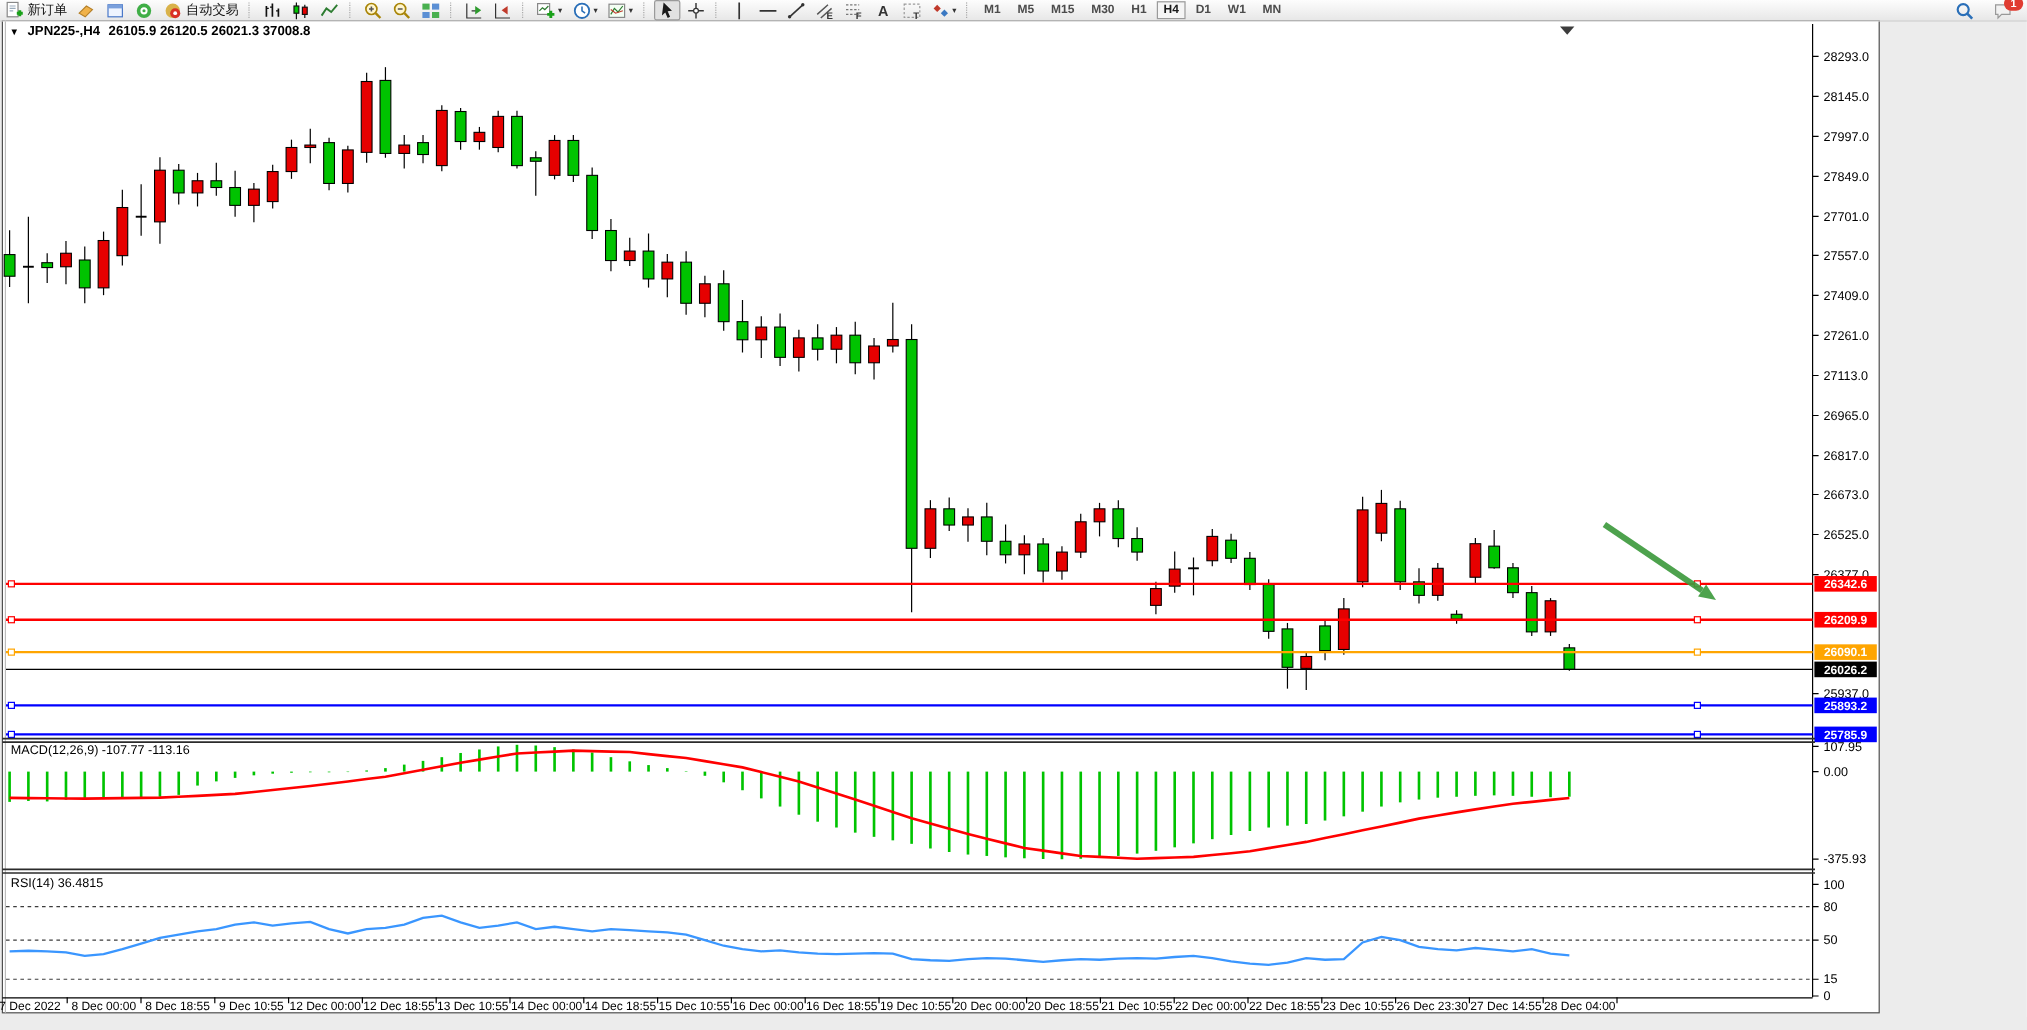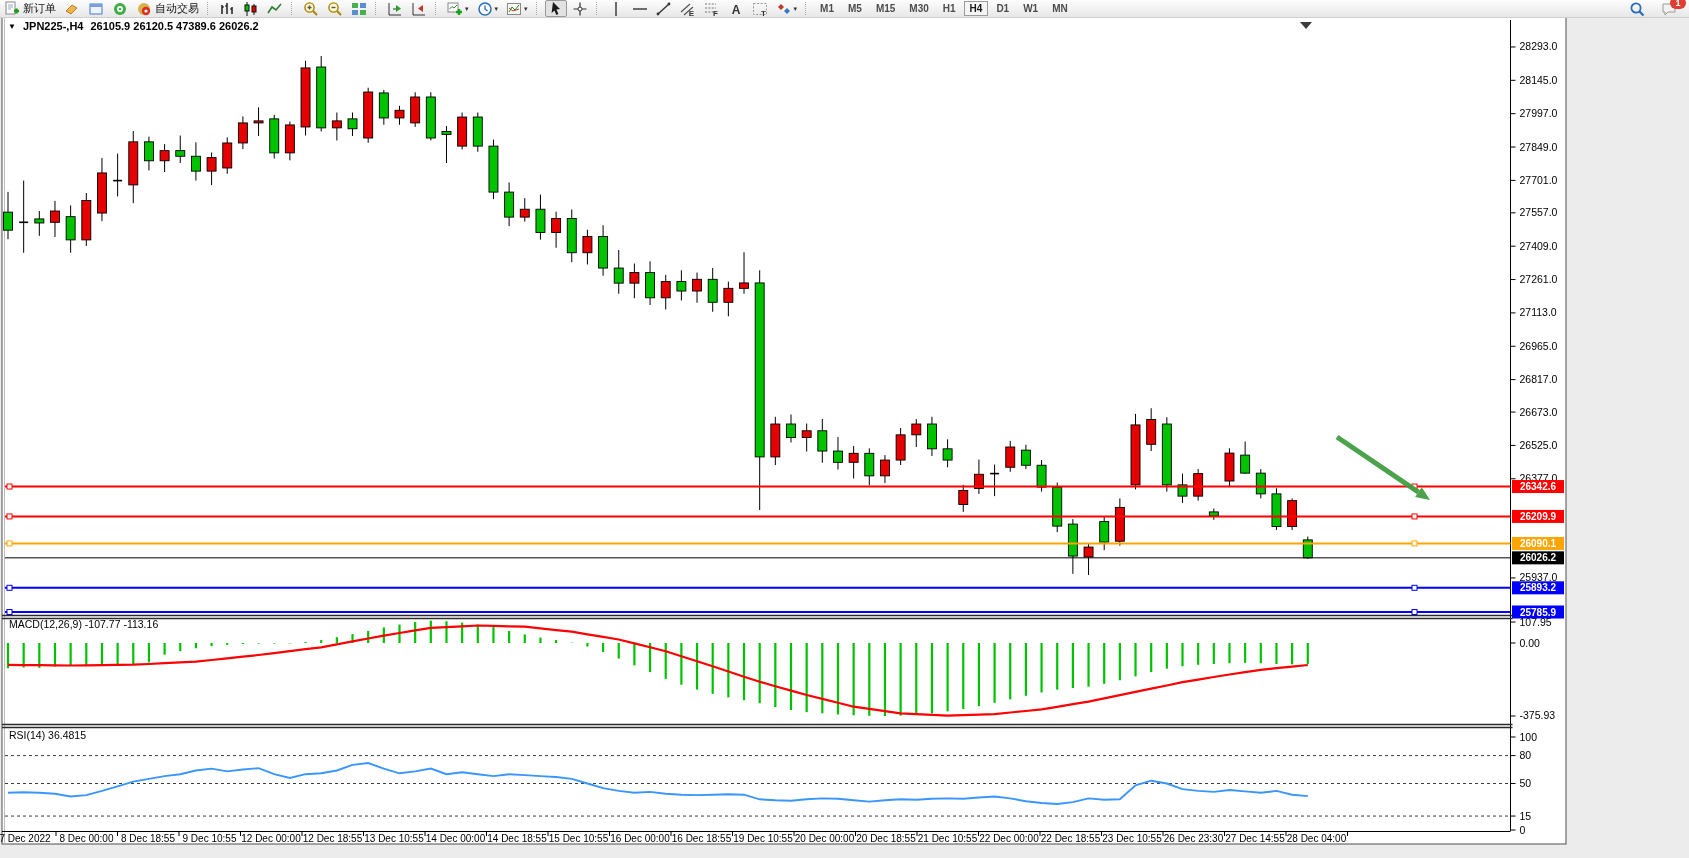--- a/index.html
+++ b/index.html
@@ -646,14 +646,14 @@
           <path d="M2 3h12v8H7l-3 3v-3H2z" fill="#f2f2f2" stroke="#999"></path>
         </svg>
         <span class="notif-badge">1</span>
       </div>
     </div>
   </div>
 
 <div id="chart-title">
   <span class="marker">▼</span>
   <span class="sym">JPN225-,H4</span>
-  <span class="ohlc">26105.9 26120.5 47389.6 26026.2</span>
+  <span class="ohlc">26105.9 26120.5 26021.3 37008.8</span>
 </div>
 
 </body></html>

